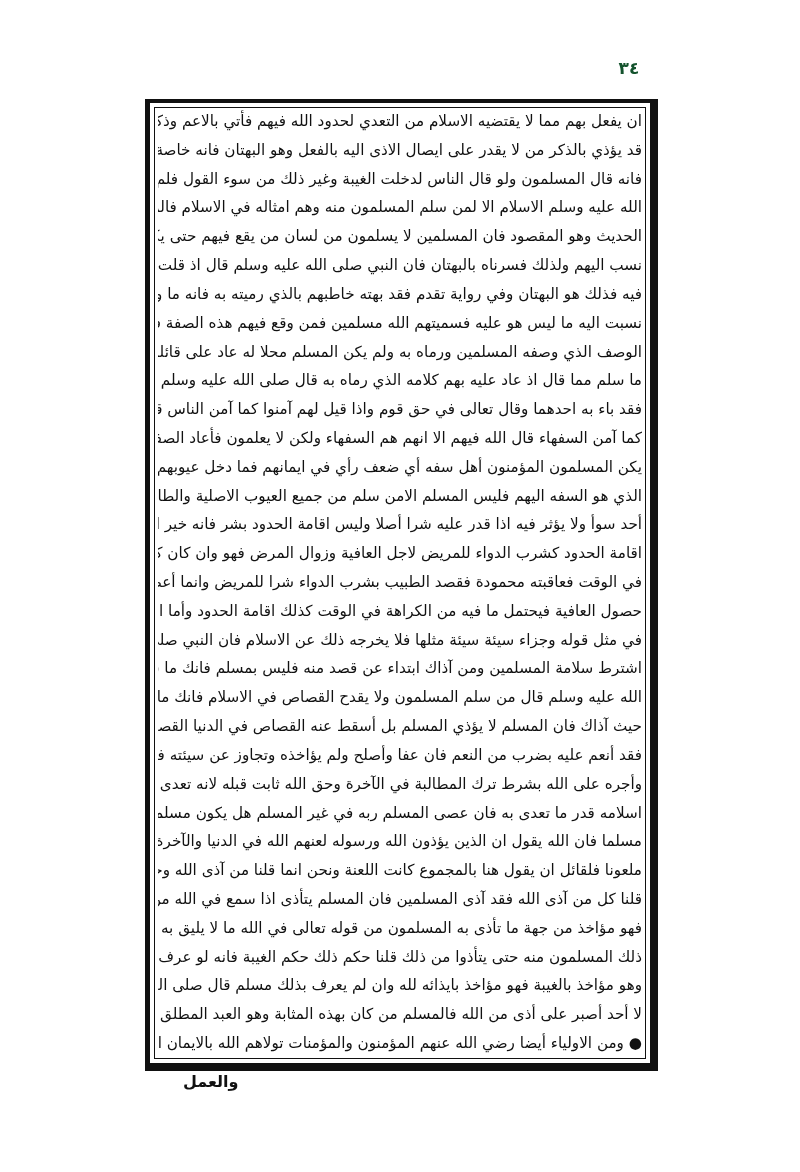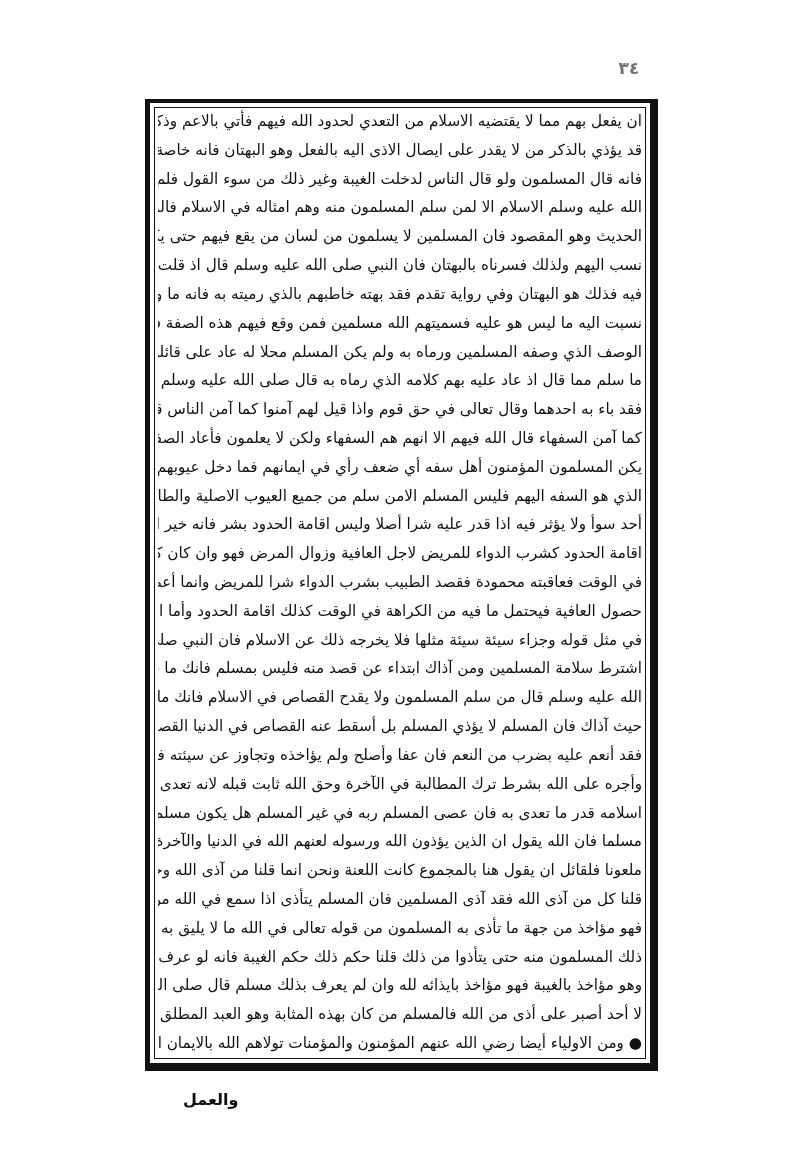--- a/index.html
+++ b/index.html
@@ -2,21 +2,21 @@
 <html><head>
 <meta charset="utf-8">
 <style>
   html, body { margin: 0; padding: 0; }
   body {
     width: 800px; height: 1172px; background: #ffffff; position: relative;
     overflow: hidden; font-family: "DejaVu Sans", sans-serif; color: #111;
   }
   .page-number {
     position: absolute; left: 614px; top: 58px; width: 30px; text-align: center;
-    font-size: 17px; font-weight: bold; direction: rtl; color: #737373;
+    font-size: 17px; font-weight: bold; direction: rtl; color: #14532d;
   }
   .frame-outer {
     position: absolute; left: 145px; top: 99px; width: 500px; height: 960px;
     border-top: 4px solid #111; border-left: 5px solid #111;
     border-right: 8px solid #111; border-bottom: 8px solid #111;
     box-sizing: content-box;
   }
   .frame-inner {
     position: absolute; left: 4px; top: 4px; right: 4px; bottom: 4px;
     border: 1.5px solid #111;
@@ -25,21 +25,21 @@
     position: absolute; left: 8px; right: 8px; top: 6px; bottom: 6px;
     direction: rtl; display: flex; flex-direction: column; justify-content: space-between;
   }
   .line {
     font-family: "DejaVu Sans", sans-serif; font-size: 15.2px; line-height: 25px;
     height: 25.6px; white-space: nowrap; overflow: hidden; text-align: justify;
     text-align-last: justify; color: #111; letter-spacing: -0.3px;
   }
   .catchword {
     position: absolute; left: 183px; top: 1072px; font-size: 16px; font-weight: bold;
-    direction: rtl; color: #111; margin-top: 18px;
+    direction: rtl; color: #111;
   }
 </style>
 </head>
 <body>
 
 <div class="page-number">٣٤</div>
 
 <div class="frame-outer">
   <div class="frame-inner"></div>
   <div class="text-block">

